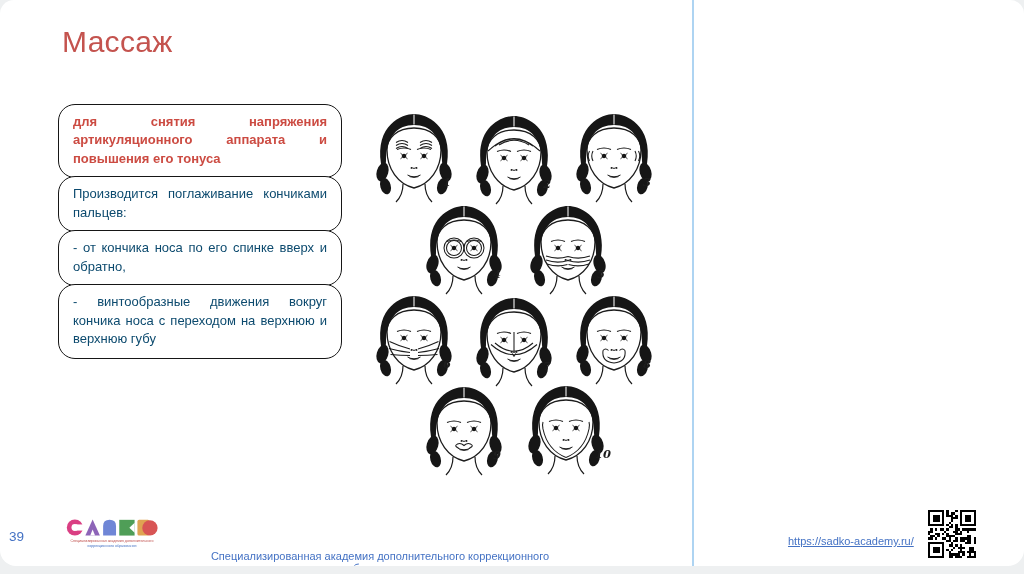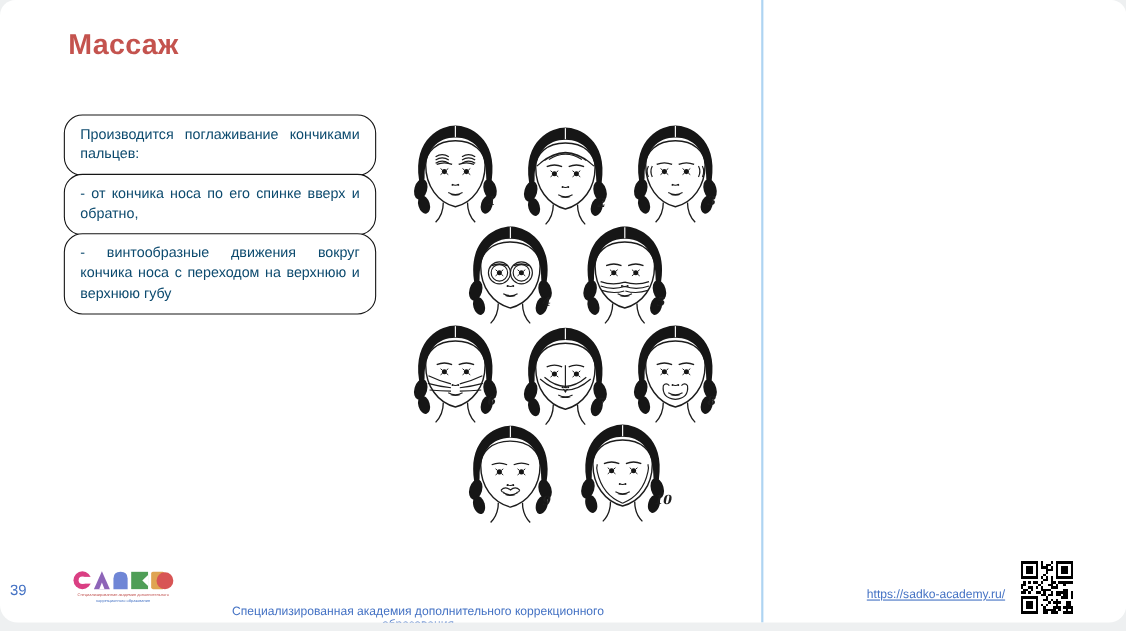--- a/index.html
+++ b/index.html
@@ -7,21 +7,21 @@
     width:1024px;height:574px;position:relative;overflow:hidden;
     background:#eef0f1;
     font-family:"Liberation Sans",sans-serif;
   }
   .slide{
     position:absolute;left:0;top:0;width:1024px;height:566px;
     background:#ffffff;border-radius:14px 14px 16px 16px;overflow:hidden;
   }
   .page-title{
     position:absolute;left:62px;top:25px;
-    font-size:26px;font-weight:bold;color:#c4534e;letter-spacing:.3px;
+    font-size:30px;font-weight:normal;color:#c4534e;letter-spacing:.3px;
   }
   .boxes{position:absolute;left:58px;top:106px;width:284px;}
   .box{
     box-sizing:border-box;width:100%;
     border:1.6px solid #161616;border-radius:17px;background:#fff;
     margin-top:-2px;padding:8px 14px 9px 14px;
     font-size:13px;line-height:1.42;color:#0c4a6e;font-weight:500;
     text-align:justify;text-align-last:left;position:relative;
   }
   .box.red{color:#cc4b42;font-weight:700;}
@@ -53,20 +53,21 @@
   .qr svg{width:50px;height:50px;shape-rendering:crispEdges;}
 </style>
 </head>
 <body>
 
 <div class="slide">
 
   <div class="page-title">Массаж</div>
 
   <div class="boxes">
+    <div class="box red">для снятия напряжения артикуляционного аппарата и повышения его тонуса</div>
     <div class="box">Производится поглаживание кончиками пальцев:</div>
     <div class="box">- от кончика носа по его спинке вверх и обратно,</div>
     <div class="box">- винтообразные движения вокруг кончика носа с переходом на верхнюю и верхнюю губу</div>
   </div>
 
   <div class="figure">
       <div class="face" style="left: 0px; top: 16px;">
         <svg width="84" height="94" viewBox="0 0 84 94">
           <ellipse cx="10.5" cy="60" rx="5.8" ry="9.5" transform="rotate(16 10.5 60)" fill="#161616"></ellipse>
           <ellipse cx="13.5" cy="74" rx="5.2" ry="8.5" transform="rotate(-16 13.5 74)" fill="#161616"></ellipse>

